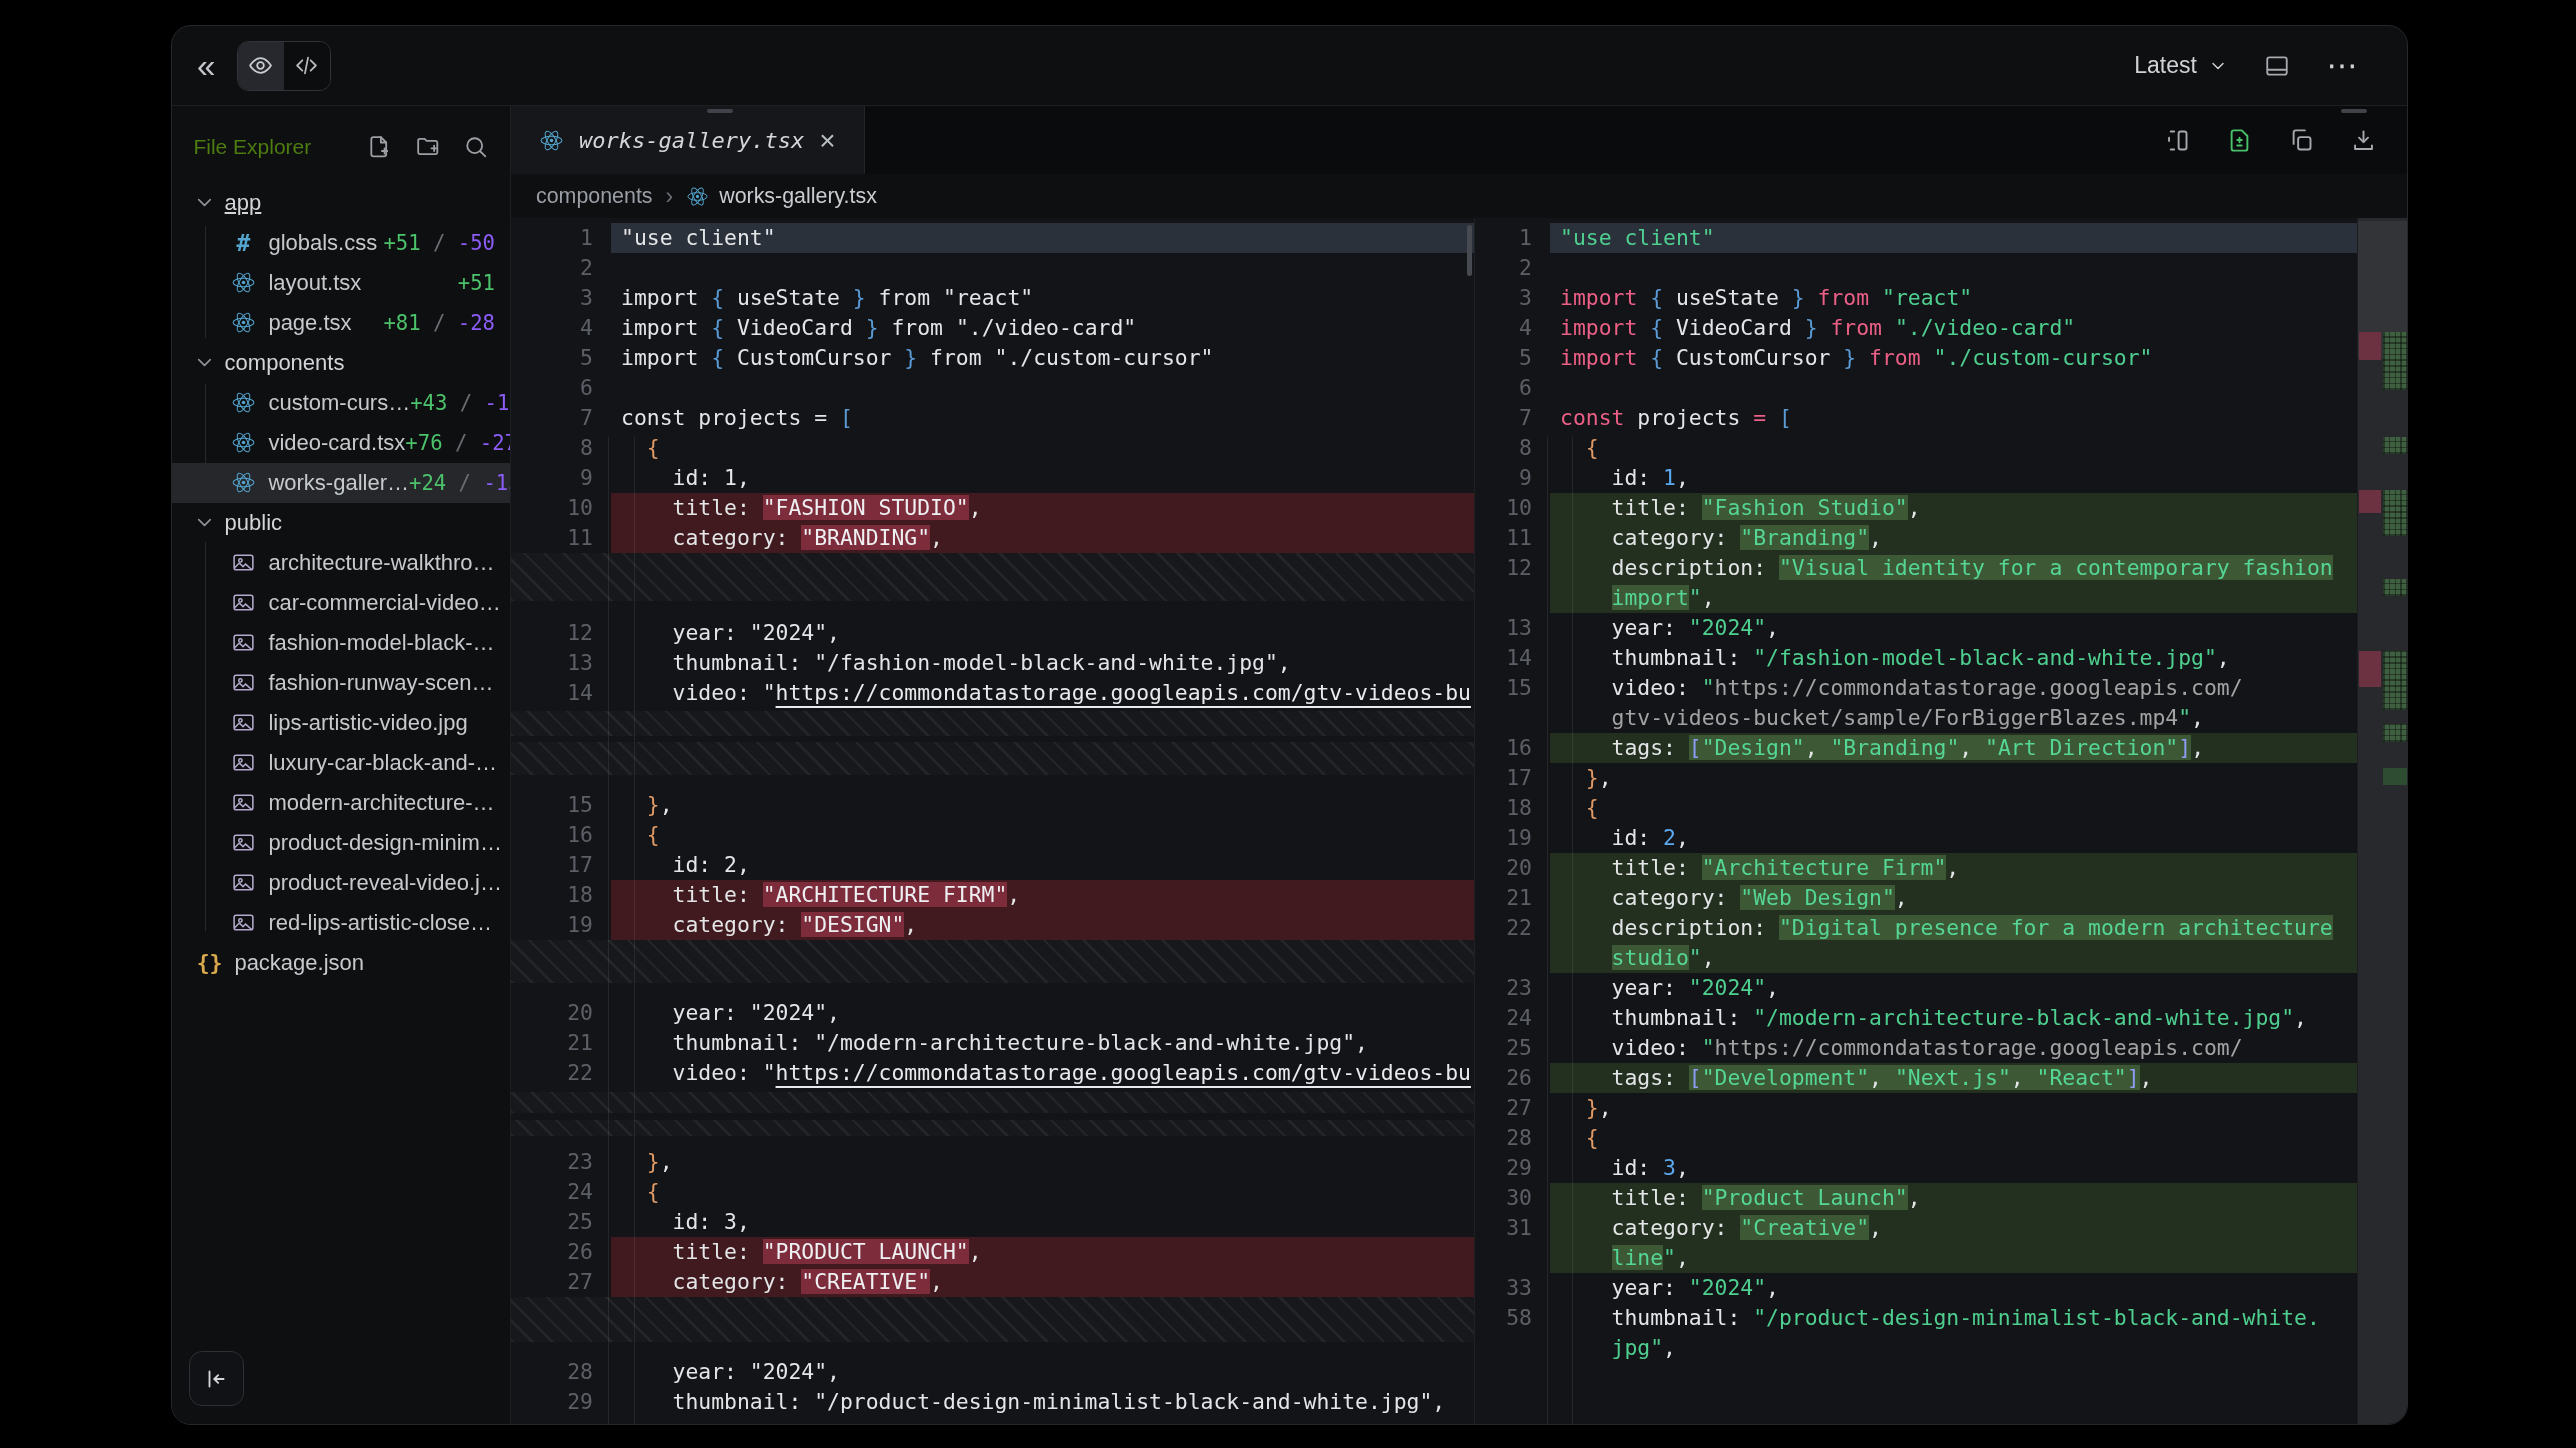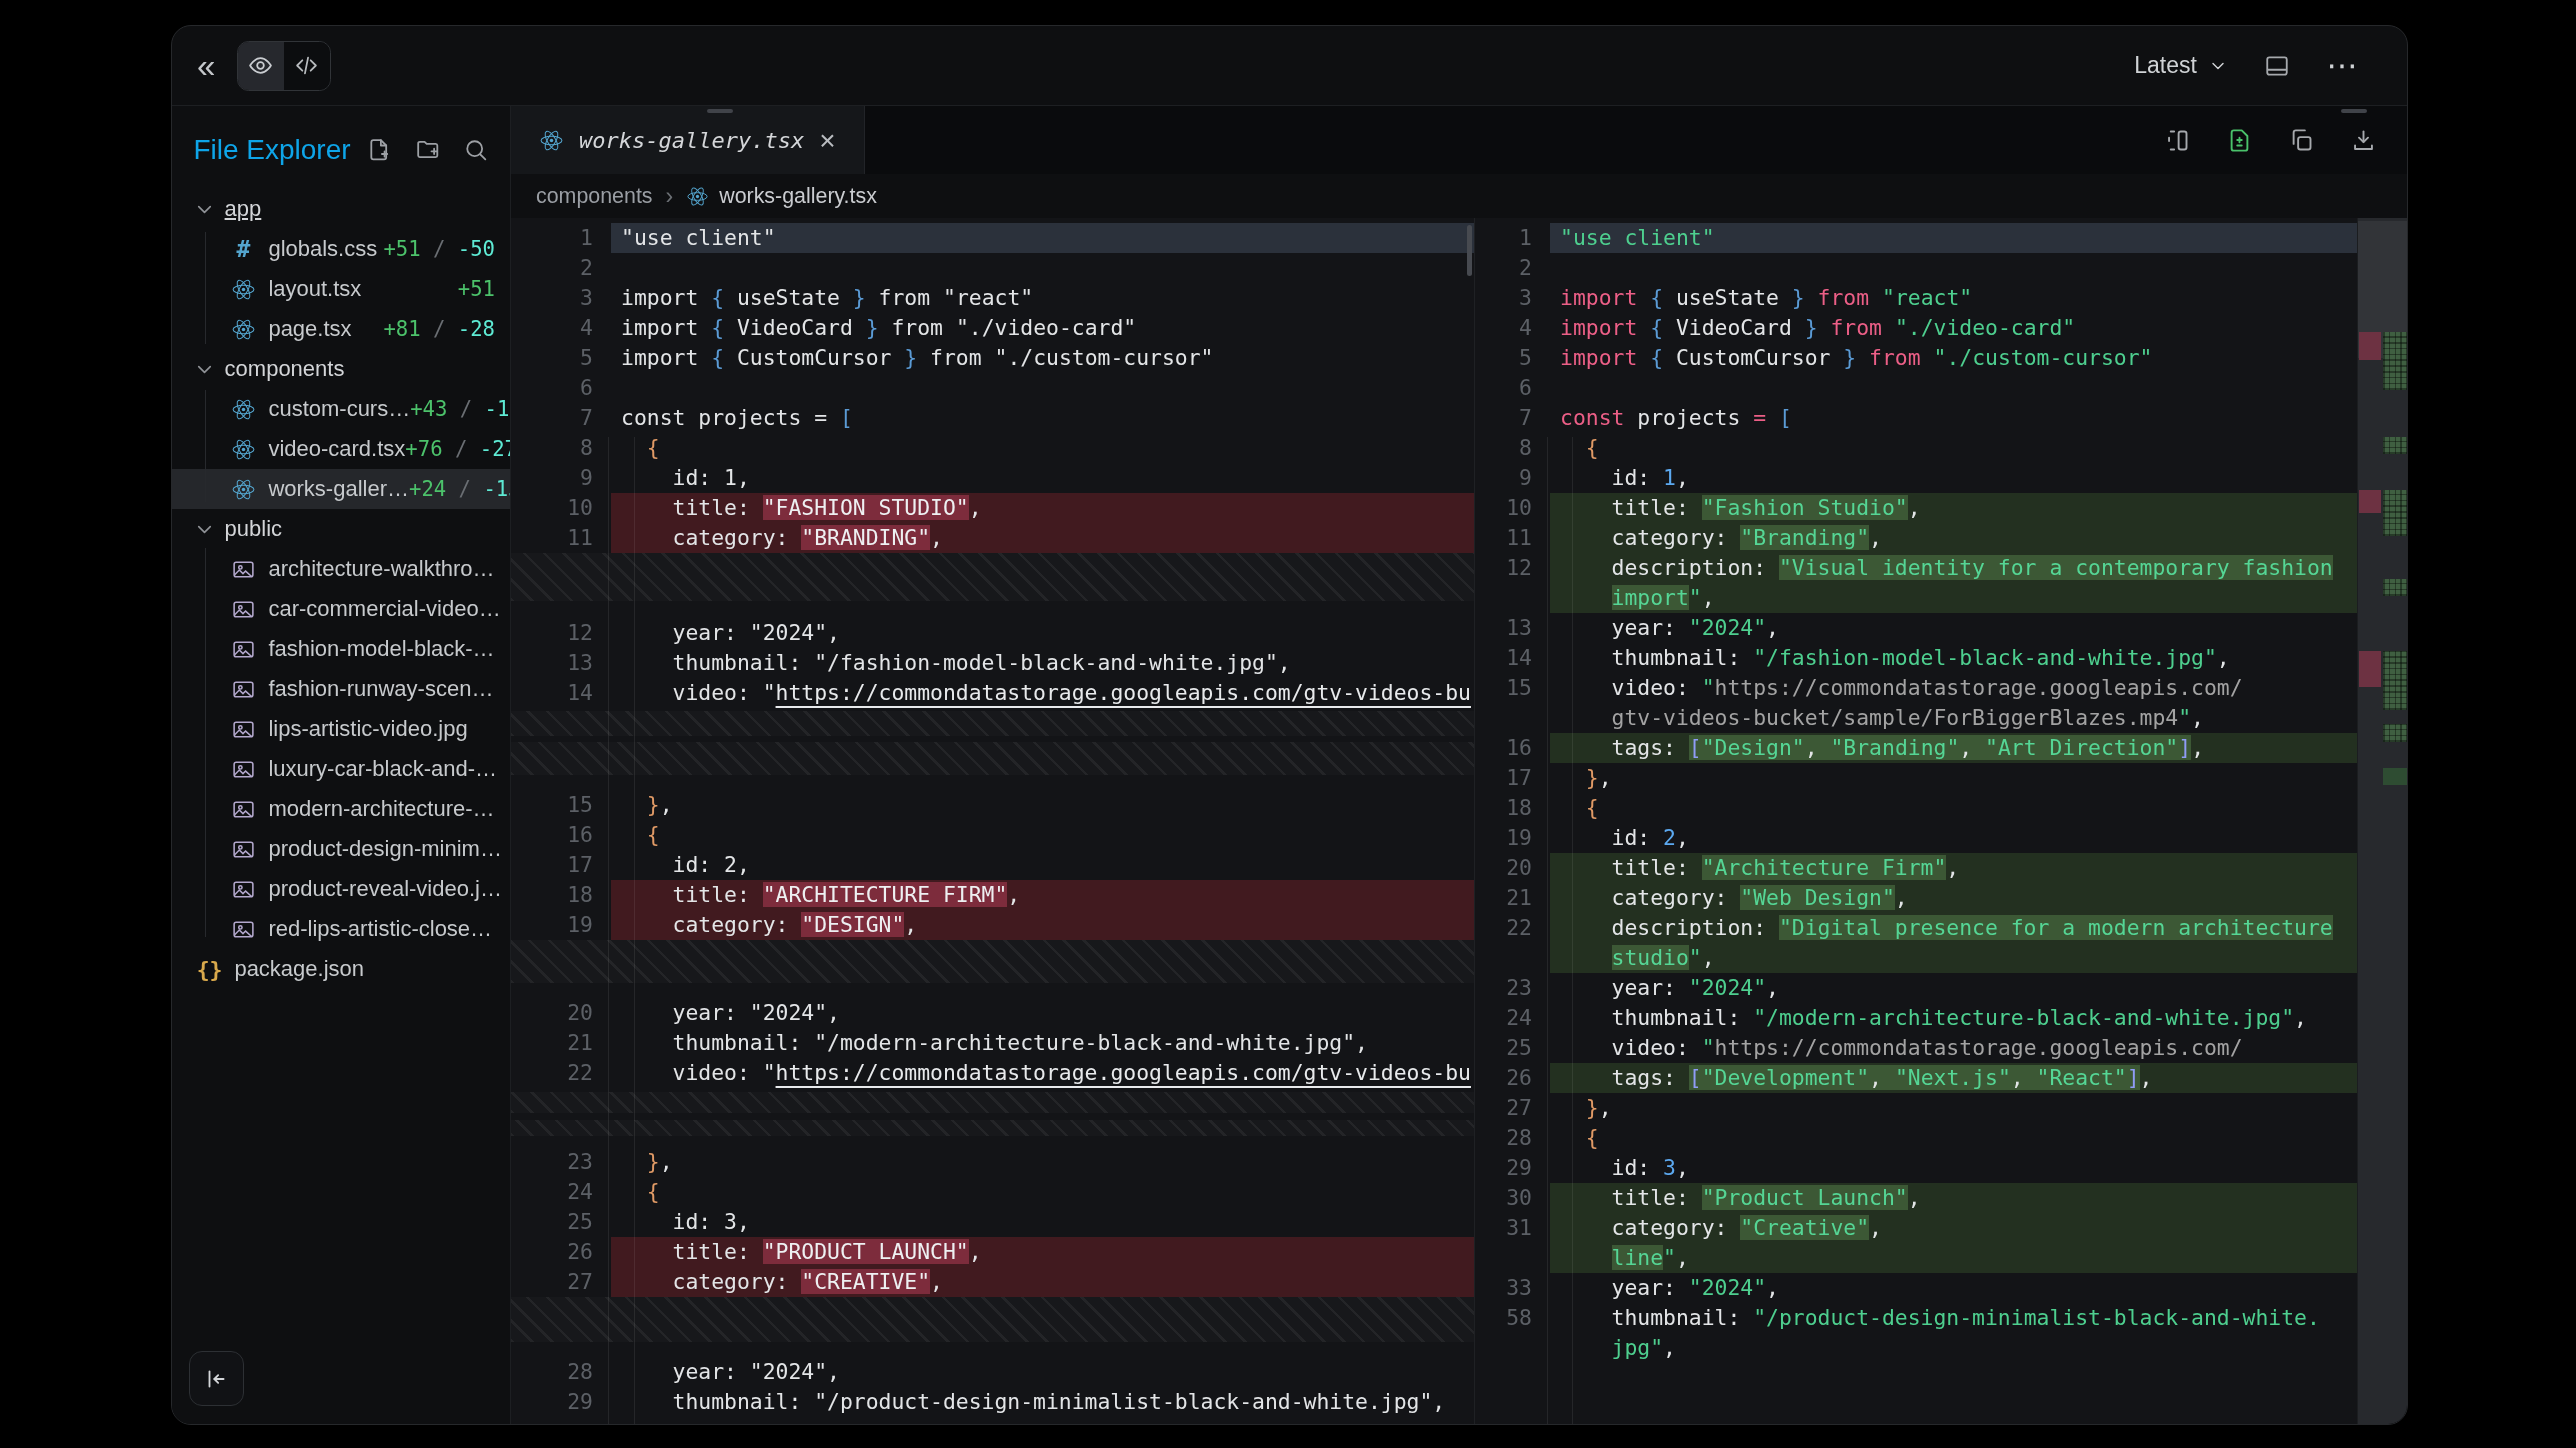--- a/index.html
+++ b/index.html
@@ -21,37 +21,37 @@
   .tb-right{margin-left:auto;display:flex;align-items:center;gap:36px;margin-right:48px;}
   .latest{display:flex;align-items:center;gap:11.5px;color:#d0d3d6;font-size:23px;cursor:pointer;}
   .latest svg{width:20px;height:20px;}
   .tb-icon svg{width:26px;height:26px;}
   .dots{color:#cfd2d5;font-size:31px;letter-spacing:1.6px;cursor:pointer;line-height:25px;}
 
   
   .sidebar{position:absolute;left:0;top:80px;width:338px;bottom:0;border-right:0.8px solid #1d1f22;
            background:#0e0f11;}
   .sb-head{display:flex;align-items:center;padding:28px 21.4px 16.5px 21.4px;}
-  .sb-title{color:#0ea5e9;font-size:28px;}
+  .sb-title{color:#4d7c0f;font-size:21px;}
   .sb-actions{margin-left:auto;display:flex;gap:23px;color:#9da0a5;}
   .sb-actions svg{width:25.5px;height:25.5px;cursor:pointer;}
   .tree{position:relative;margin-top:6.6px;}
   .trow{position:relative;height:40px;display:flex;align-items:center;font-size:22px;color:#c7cacd;
         white-space:nowrap;overflow:hidden;cursor:pointer;}
   .trow.sel{background:#25272b;}
   .trow .chev{width:23px;height:23px;margin-left:21.4px;margin-right:8.2px;flex:none;}
   .trow .chev svg{width:23px;height:23px;}
   .trow .ficon{width:25px;height:25px;margin-right:12.4px;flex:none;display:flex;align-items:center;justify-content:center;}
   .trow .ficon svg{width:25px;height:25px;}
   .ind-file .ficon{margin-left:59px;}
   .ind-root .ficon{margin-left:25px;}
   .hashicon{color:#54a5ce;font-size:23px;font-weight:bold;font-family:"DejaVu Sans Mono",monospace;}
   .jsonicon{color:#d9a94c;font-size:21.4px;font-weight:bold;font-family:"DejaVu Sans Mono",monospace;}
   .stats{margin-left:auto;padding-right:15px;font-family:"DejaVu Sans Mono",monospace;font-size:20.6px;}
-  .stats .a{color:#4cc26b;} .stats .s{color:#6a6e73;} .stats .d{color:#5eead4;}
+  .stats .a{color:#4cc26b;} .stats .s{color:#6a6e73;} .stats .d{color:#8b5cf6;}
   .tguide{position:absolute;left:33px;width:0.8px;background:#27292d;}
   .collapse-btn{position:absolute;left:16.5px;bottom:18px;width:53px;height:53px;border:0.8px solid #2d3034;
         border-radius:13px;background:#111215;display:flex;align-items:center;justify-content:center;cursor:pointer;}
   .collapse-btn svg{width:26px;height:26px;}
 
   
   .main{position:absolute;left:339px;top:80px;right:0;bottom:0;background:#0e0f11;}
   .tabstrip{position:absolute;left:0;top:0;right:0;height:68px;background:#0a0b0d;border-bottom:0.8px solid #1d1f22;display:flex;}
   .tab{height:68px;display:flex;align-items:center;gap:15px;padding:0 28px;background:#15171a;
        border-right:0.8px solid #222428;cursor:pointer;}

